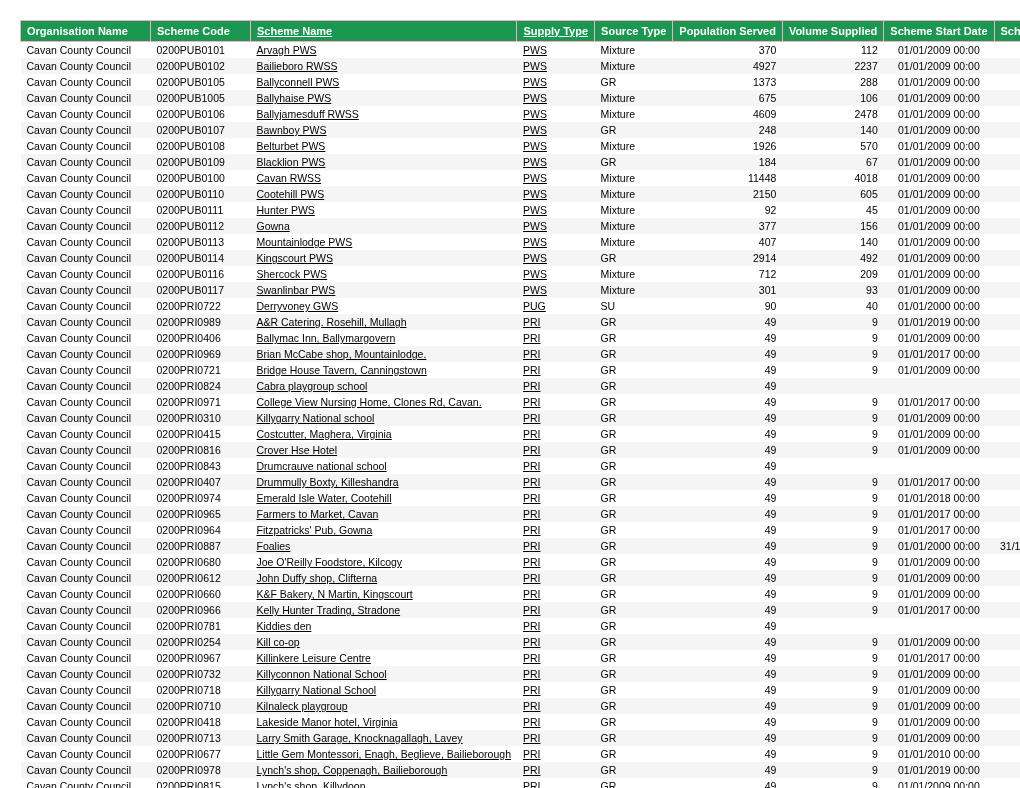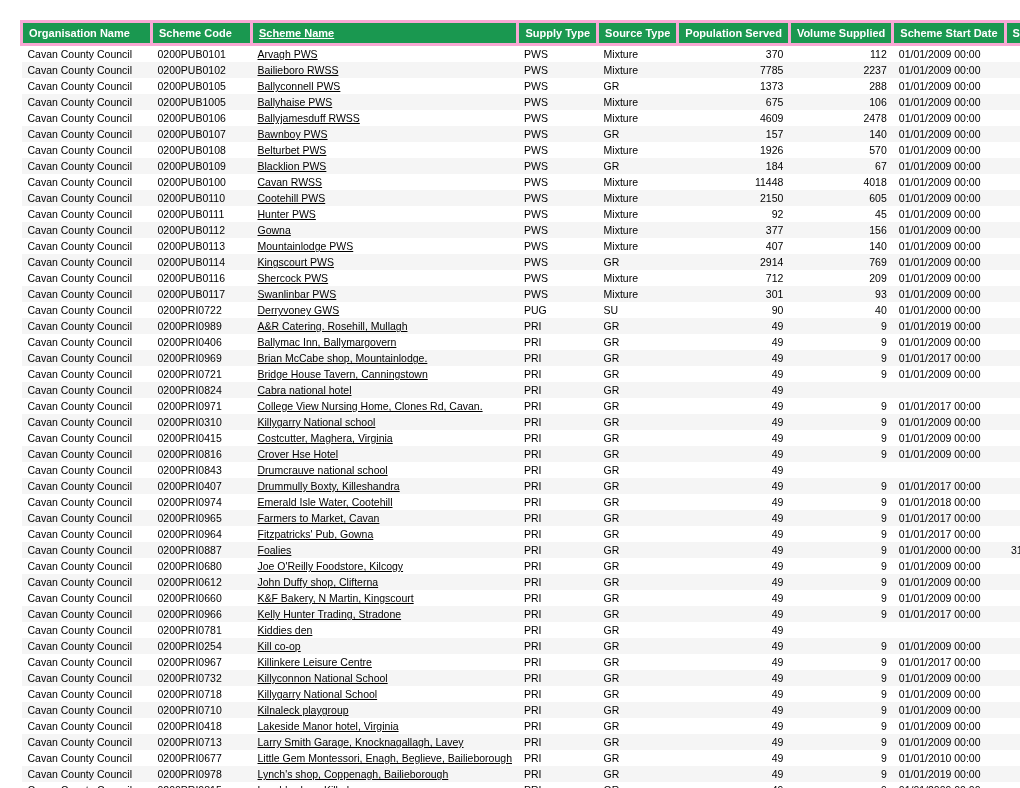--- a/index.html
+++ b/index.html
@@ -20,43 +20,43 @@
     }
     thead tr {
       background-color: #1a9850;
       color: #fff;
     }
     thead th {
       padding: 4px 6px;
       font-weight: bold;
       font-size: 11px;
       white-space: nowrap;
-      border: 3px solid #f9a8d4;
+      border: 1px solid #f9a8d4;
       text-align: left;
     }
     tbody tr {
       background-color: #fff;
     }
     tbody tr:nth-child(even) {
       background-color: #f5f5f5;
     }
     tbody td {
       padding: 2px 6px;
       border: none;
       font-size: 10.5px;
       white-space: nowrap;
     }
     .col-org { min-width: 130px; }
     .col-scheme-code { min-width: 100px; margin-left: 19px; }
     .col-scheme-name { min-width: 230px; text-decoration: underline; }
-    .col-supply { min-width: 70px; }
+    .col-supply { min-width: 70px; text-decoration: underline; }
     .col-source { min-width: 70px; }
     .col-pop { min-width: 90px; text-align: right; margin-left: 21px; }
     .col-vol { min-width: 90px; text-align: right; }
-    .col-start { min-width: 110px; }
+    .col-start { min-width: 110px; text-align: center; }
     .col-end { min-width: 110px; }
     tbody td.num { text-align: right; }
   </style>
 </head>
 <body>
 
 <div class="table-container">
   <table>
     <thead>
       <tr>
@@ -82,21 +82,21 @@
           <td class="col-vol num">112</td>
           <td class="col-start">01/01/2009 00:00</td>
           <td class="col-end"></td>
         </tr>
         <tr>
           <td class="col-org">Cavan County Council</td>
           <td class="col-scheme-code">0200PUB0102</td>
           <td class="col-scheme-name">Bailieboro RWSS</td>
           <td class="col-supply">PWS</td>
           <td class="col-source">Mixture</td>
-          <td class="col-pop num">7785</td>
+          <td class="col-pop num">4927</td>
           <td class="col-vol num">2237</td>
           <td class="col-start">01/01/2009 00:00</td>
           <td class="col-end"></td>
         </tr>
         <tr>
           <td class="col-org">Cavan County Council</td>
           <td class="col-scheme-code">0200PUB0105</td>
           <td class="col-scheme-name">Ballyconnell PWS</td>
           <td class="col-supply">PWS</td>
           <td class="col-source">GR</td>
@@ -126,21 +126,21 @@
           <td class="col-vol num">2478</td>
           <td class="col-start">01/01/2009 00:00</td>
           <td class="col-end"></td>
         </tr>
         <tr>
           <td class="col-org">Cavan County Council</td>
           <td class="col-scheme-code">0200PUB0107</td>
           <td class="col-scheme-name">Bawnboy PWS</td>
           <td class="col-supply">PWS</td>
           <td class="col-source">GR</td>
-          <td class="col-pop num">157</td>
+          <td class="col-pop num">248</td>
           <td class="col-vol num">140</td>
           <td class="col-start">01/01/2009 00:00</td>
           <td class="col-end"></td>
         </tr>
         <tr>
           <td class="col-org">Cavan County Council</td>
           <td class="col-scheme-code">0200PUB0108</td>
           <td class="col-scheme-name">Belturbet PWS</td>
           <td class="col-supply">PWS</td>
           <td class="col-source">Mixture</td>
@@ -215,21 +215,21 @@
           <td class="col-start">01/01/2009 00:00</td>
           <td class="col-end"></td>
         </tr>
         <tr>
           <td class="col-org">Cavan County Council</td>
           <td class="col-scheme-code">0200PUB0114</td>
           <td class="col-scheme-name">Kingscourt PWS</td>
           <td class="col-supply">PWS</td>
           <td class="col-source">GR</td>
           <td class="col-pop num">2914</td>
-          <td class="col-vol num">769</td>
+          <td class="col-vol num">492</td>
           <td class="col-start">01/01/2009 00:00</td>
           <td class="col-end"></td>
         </tr>
         <tr>
           <td class="col-org">Cavan County Council</td>
           <td class="col-scheme-code">0200PUB0116</td>
           <td class="col-scheme-name">Shercock PWS</td>
           <td class="col-supply">PWS</td>
           <td class="col-source">Mixture</td>
           <td class="col-pop num">712</td>
@@ -299,21 +299,21 @@
           <td class="col-supply">PRI</td>
           <td class="col-source">GR</td>
           <td class="col-pop num">49</td>
           <td class="col-vol num">9</td>
           <td class="col-start">01/01/2009 00:00</td>
           <td class="col-end"></td>
         </tr>
         <tr>
           <td class="col-org">Cavan County Council</td>
           <td class="col-scheme-code">0200PRI0824</td>
-          <td class="col-scheme-name">Cabra national hotel</td>
+          <td class="col-scheme-name">Cabra playgroup school</td>
           <td class="col-supply">PRI</td>
           <td class="col-source">GR</td>
           <td class="col-pop num">49</td>
           <td class="col-vol num"></td>
           <td class="col-start"></td>
           <td class="col-end"></td>
         </tr>
         <tr>
           <td class="col-org">Cavan County Council</td>
           <td class="col-scheme-code">0200PRI0971</td>

